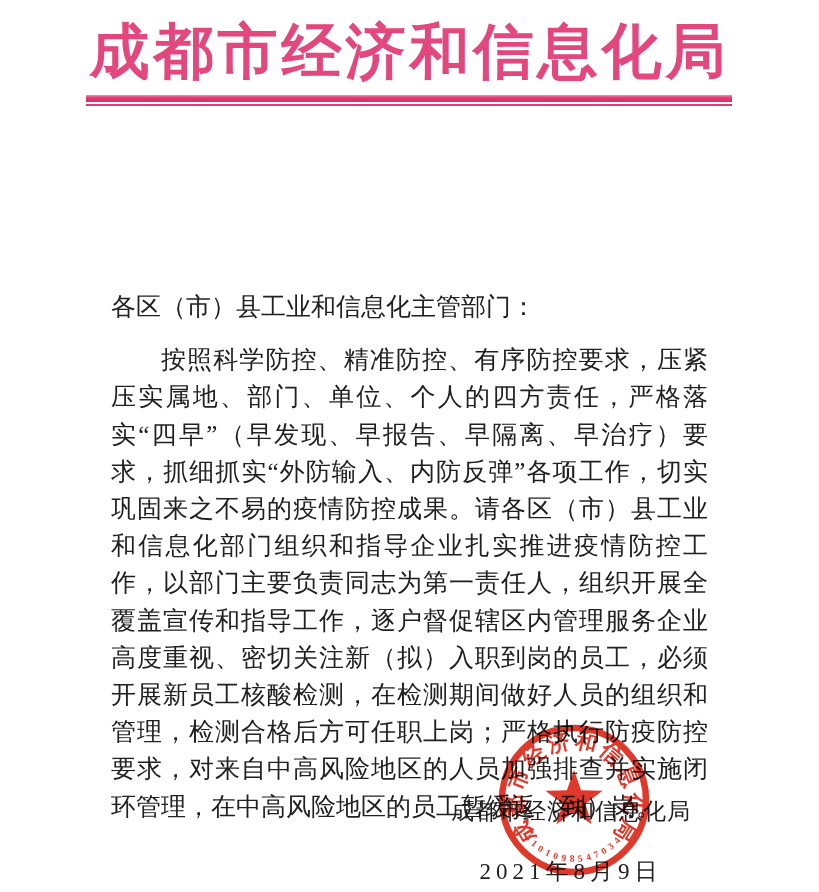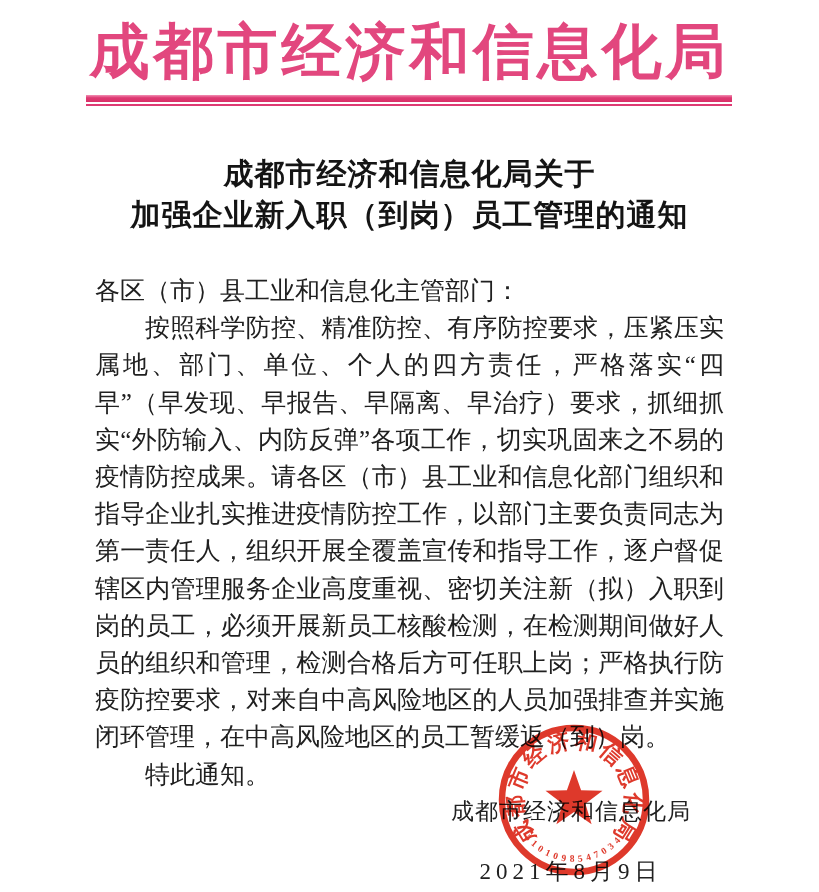--- a/index.html
+++ b/index.html
@@ -63,21 +63,21 @@
   .body-text {
     position: absolute;
     top: 272px;
     left: 95px;
     width: 629px;
     font-size: 25px;
     line-height: 37.2px;
     color: #202020;
     text-align: justify;
   }
-  .body-text p { margin: 0; }
+  .body-text p { margin: 16px; }
   .indent { text-indent: 2em; }
 
   
   .signature {
     position: absolute;
     top: 796px;
     right: 128px;
     text-align: center;
     color: #202020;
   }
@@ -114,29 +114,24 @@
 
 <div class="page">
 
   <div class="masthead">成都市经济和信息化局</div>
 
   <div class="rule">
     <div class="rule-thick"></div>
     <div class="rule-thin"></div>
   </div>
 
-  <div class="doc-title">
-    <div>成都市经济和信息化局关于</div>
-    <div>加强企业新入职（到岗）员工管理的通知</div>
-  </div>
 
   <div class="body-text">
     <p>各区（市）县工业和信息化主管部门：</p>
     <p class="indent">按照科学防控、精准防控、有序防控要求，压紧压实属地、部门、单位、个人的四方责任，严格落实“四早”（早发现、早报告、早隔离、早治疗）要求，抓细抓实“外防输入、内防反弹”各项工作，切实巩固来之不易的疫情防控成果。请各区（市）县工业和信息化部门组织和指导企业扎实推进疫情防控工作，以部门主要负责同志为第一责任人，组织开展全覆盖宣传和指导工作，逐户督促辖区内管理服务企业高度重视、密切关注新（拟）入职到岗的员工，必须开展新员工核酸检测，在检测期间做好人员的组织和管理，检测合格后方可任职上岗；严格执行防疫防控要求，对来自中高风险地区的人员加强排查并实施闭环管理，在中高风险地区的员工暂缓返（到）岗。</p>
-    <p class="indent">特此通知。</p>
   </div>
 
   <div class="signature">
     <div class="sig-agency">成都市经济和信息化局</div>
     <div class="sig-date">2021年8月9日</div>
   </div>
 
   <svg class="seal" viewBox="0 0 200 200" xmlns="http://www.w3.org/2000/svg">
     <defs>
       <path id="sealArc" d="M 63.2 136.8 A 52 52 0 1 1 136.8 136.8" fill="none"></path>

